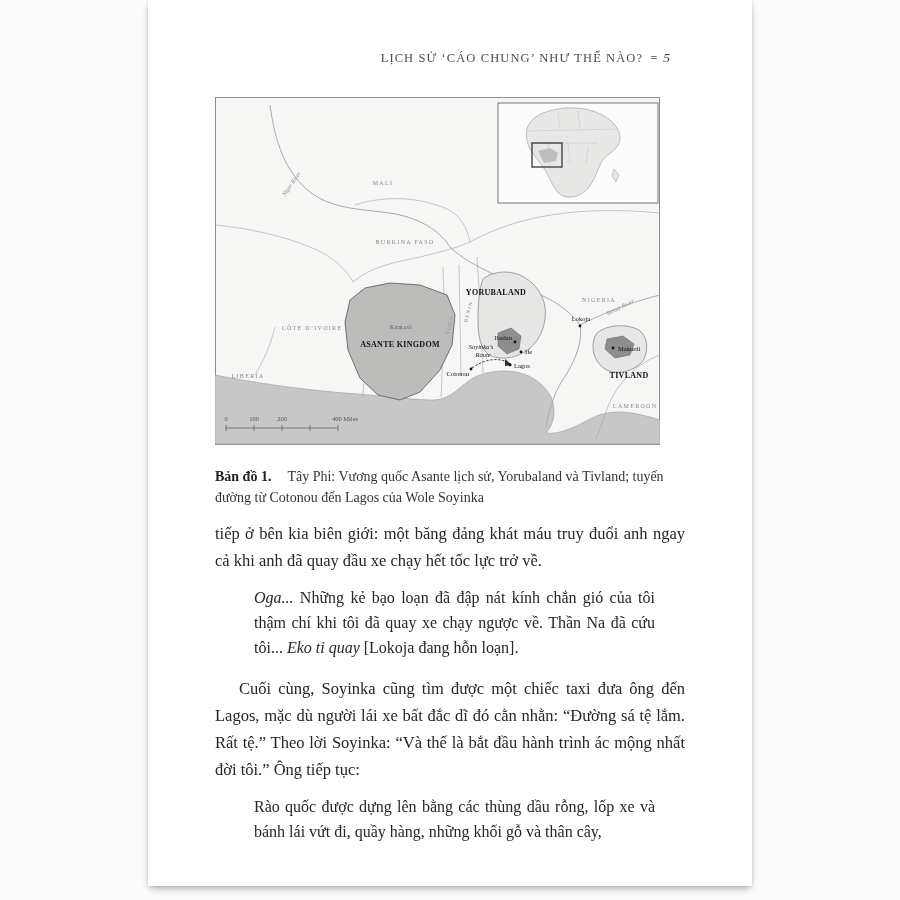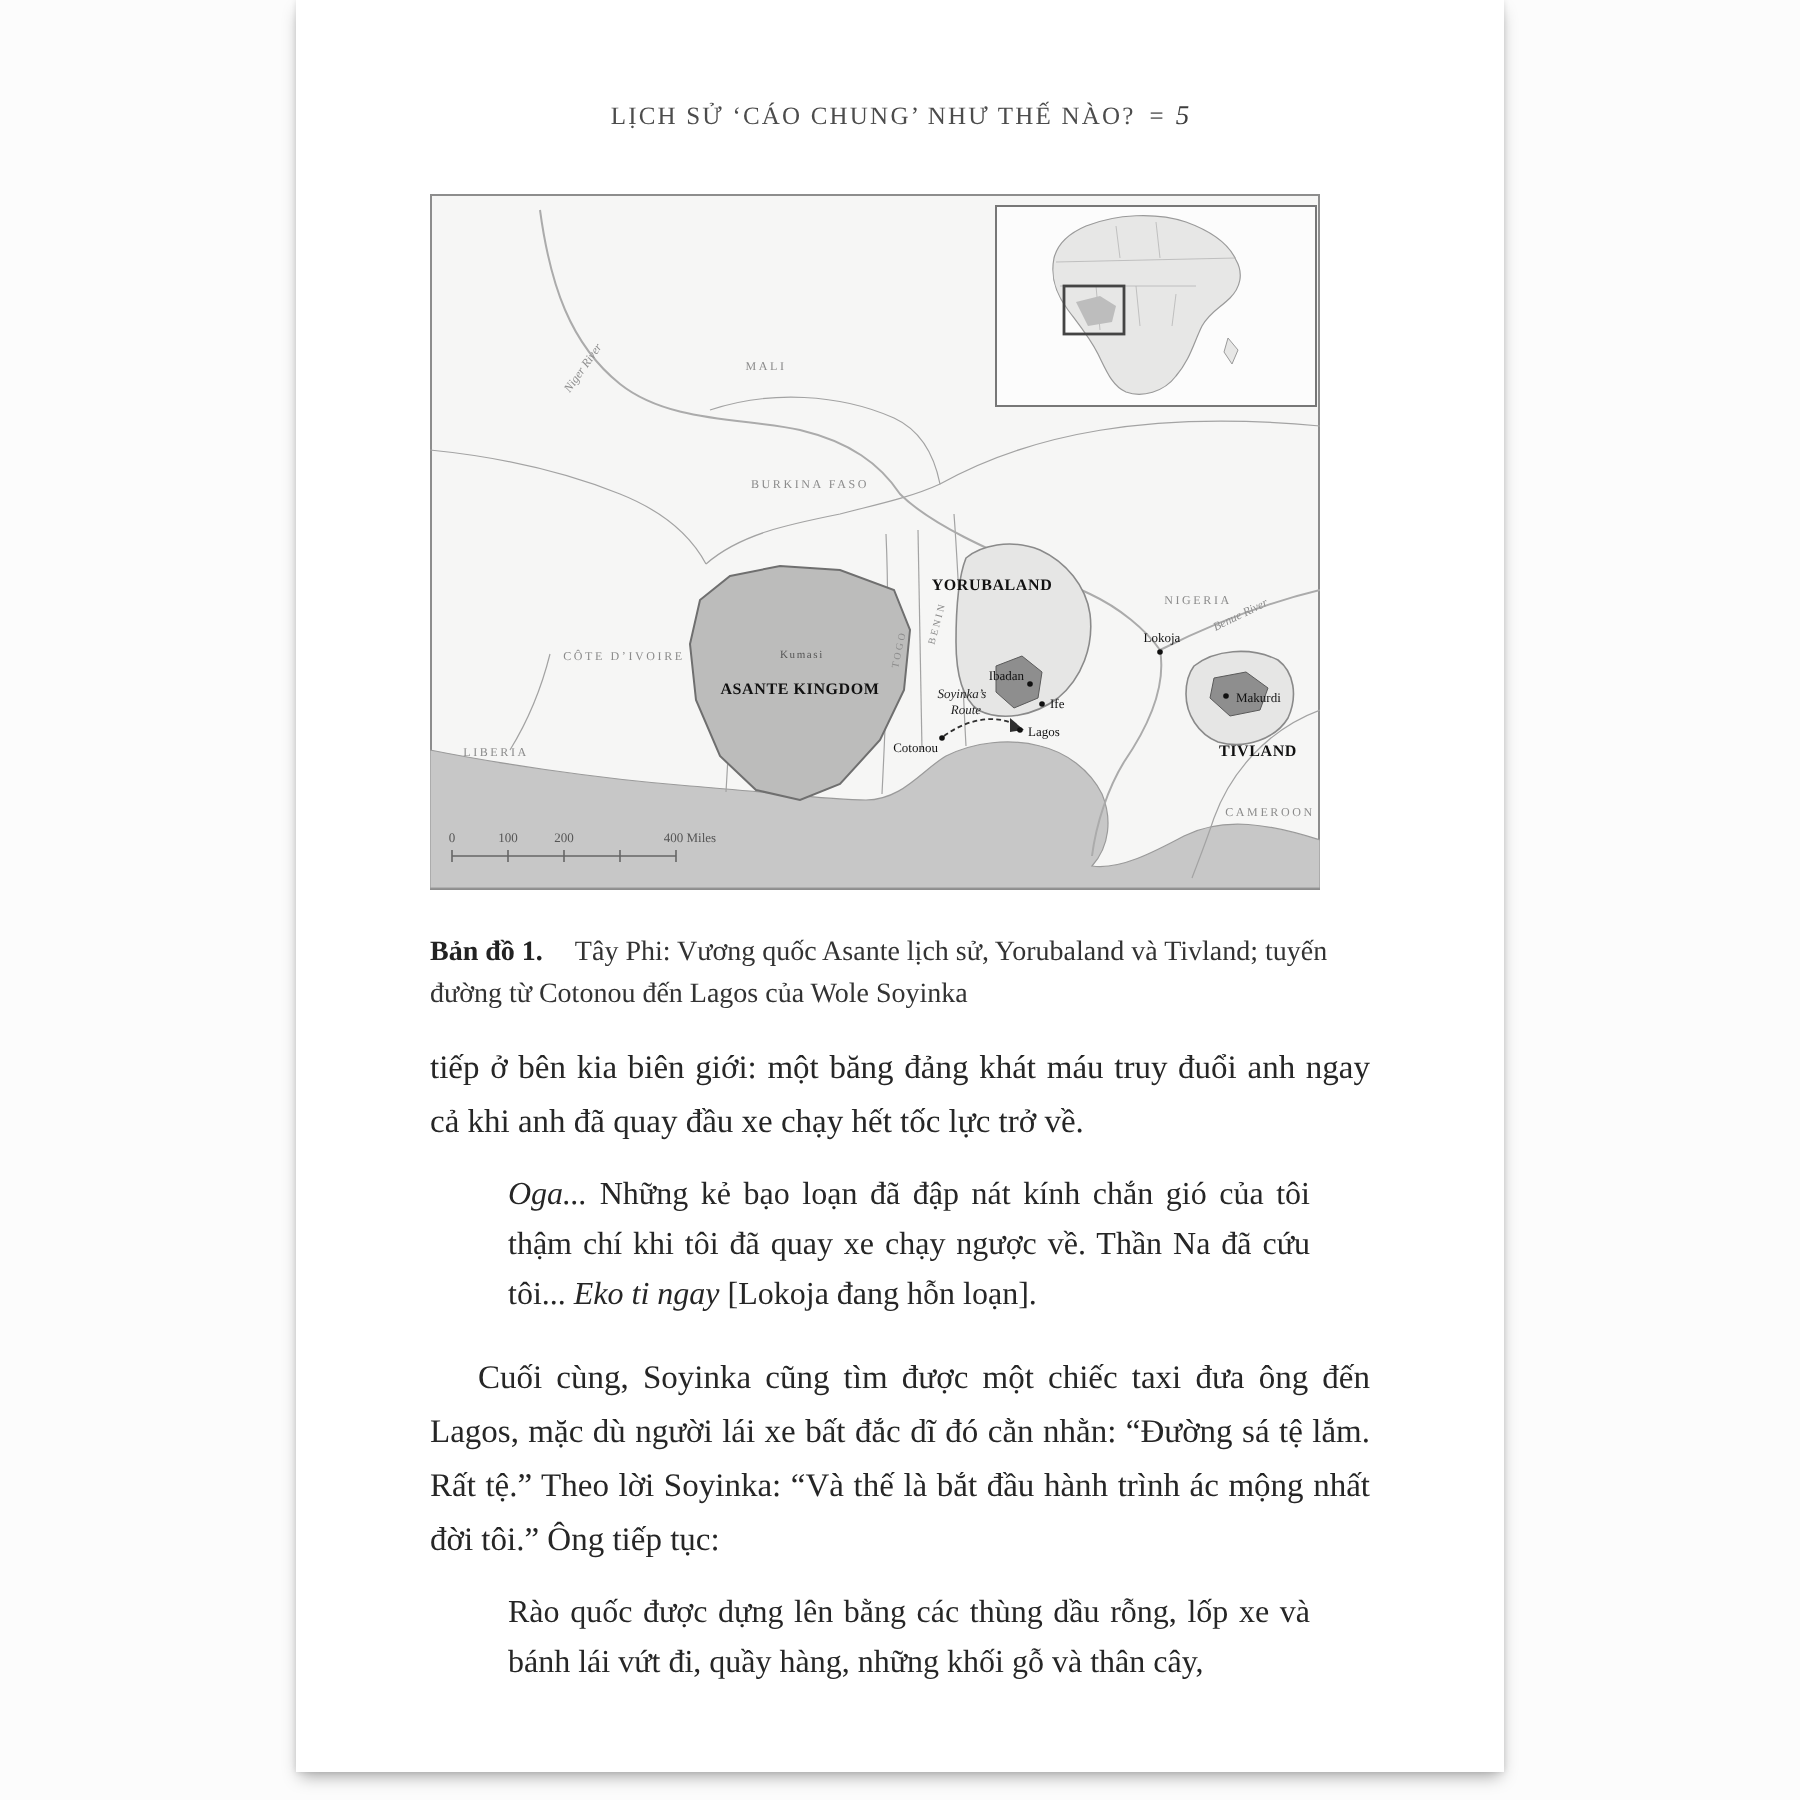--- a/index.html
+++ b/index.html
@@ -9,22 +9,22 @@
     background: #fbfbfb;
     font-family: "Liberation Serif", serif;
   }
   .stage { position: relative; width: 900px; height: 900px; overflow: hidden; background: #fcfcfc; }
   .book-page {
     position: absolute; left: 148px; top: 0; width: 604px; height: 886px;
     background: #ffffff;
     box-shadow: 0 4px 8px -2px rgba(0,0,0,0.35), 0 0 3px rgba(0,0,0,0.10);
   }
   .running-head {
-    position: absolute; top: 50px; left: 67px; width: 470px;
-    text-align: center; font-size: 12.5px; letter-spacing: 1.1px; color: #4c4c4c;
+    position: absolute; top: 50px; left: 52px; width: 470px;
+    text-align: right; font-size: 12.5px; letter-spacing: 1.1px; color: #4c4c4c;
     white-space: nowrap;
   }
   .running-head .sep { color: #777; font-weight: bold; margin: 0 6px 0 7px; letter-spacing: 0; }
   .running-head .pagenum { font-style: italic; font-size: 13.5px; letter-spacing: 0; color: #3d3d3d; }
 
   .map-figure { position: absolute; top: 97px; left: 67px; width: 445px; height: 348px; }
 
   .caption {
     position: absolute; top: 452px; left: 67px; width: 472px;
     font-size: 14px; line-height: 21px; color: #333;
@@ -165,21 +165,21 @@
     </figure>
 
     <p class="caption">
       <b>Bản đồ 1.</b><span>Tây Phi: Vương quốc Asante lịch sử, Yorubaland và Tivland; tuyến đường từ Cotonou đến Lagos của Wole Soyinka</span>
     </p>
 
     <div class="bodytext">
       <p class="p-first">tiếp ở bên kia biên giới: một băng đảng khát máu truy đuổi anh ngay cả khi anh đã quay đầu xe chạy hết tốc lực trở về.</p>
 
       <blockquote class="quote">
-        <i>Oga...</i><span> Những kẻ bạo loạn đã đập nát kính chắn gió của tôi thậm chí khi tôi đã quay xe chạy ngược về. Thần Na đã cứu tôi... </span><i>Eko ti ngay</i><span> [Lokoja đang hỗn loạn].</span>
+        <i>Oga...</i><span> Những kẻ bạo loạn đã đập nát kính chắn gió của tôi thậm chí khi tôi đã quay xe chạy ngược về. Thần Na đã cứu tôi... </span><i>Eko ti quay</i><span> [Lokoja đang hỗn loạn].</span>
       </blockquote>
 
       <p class="p-indent">Cuối cùng, Soyinka cũng tìm được một chiếc taxi đưa ông đến Lagos, mặc dù người lái xe bất đắc dĩ đó cằn nhằn: “Đường sá tệ lắm. Rất tệ.” Theo lời Soyinka: “Và thế là bắt đầu hành trình ác mộng nhất đời tôi.” Ông tiếp tục:</p>
 
       <blockquote class="quote">Rào quốc được dựng lên bằng các thùng dầu rỗng, lốp xe và bánh lái vứt đi, quầy hàng, những khối gỗ và thân cây,</blockquote>
     </div>
 
   </div>
 </div>
 

